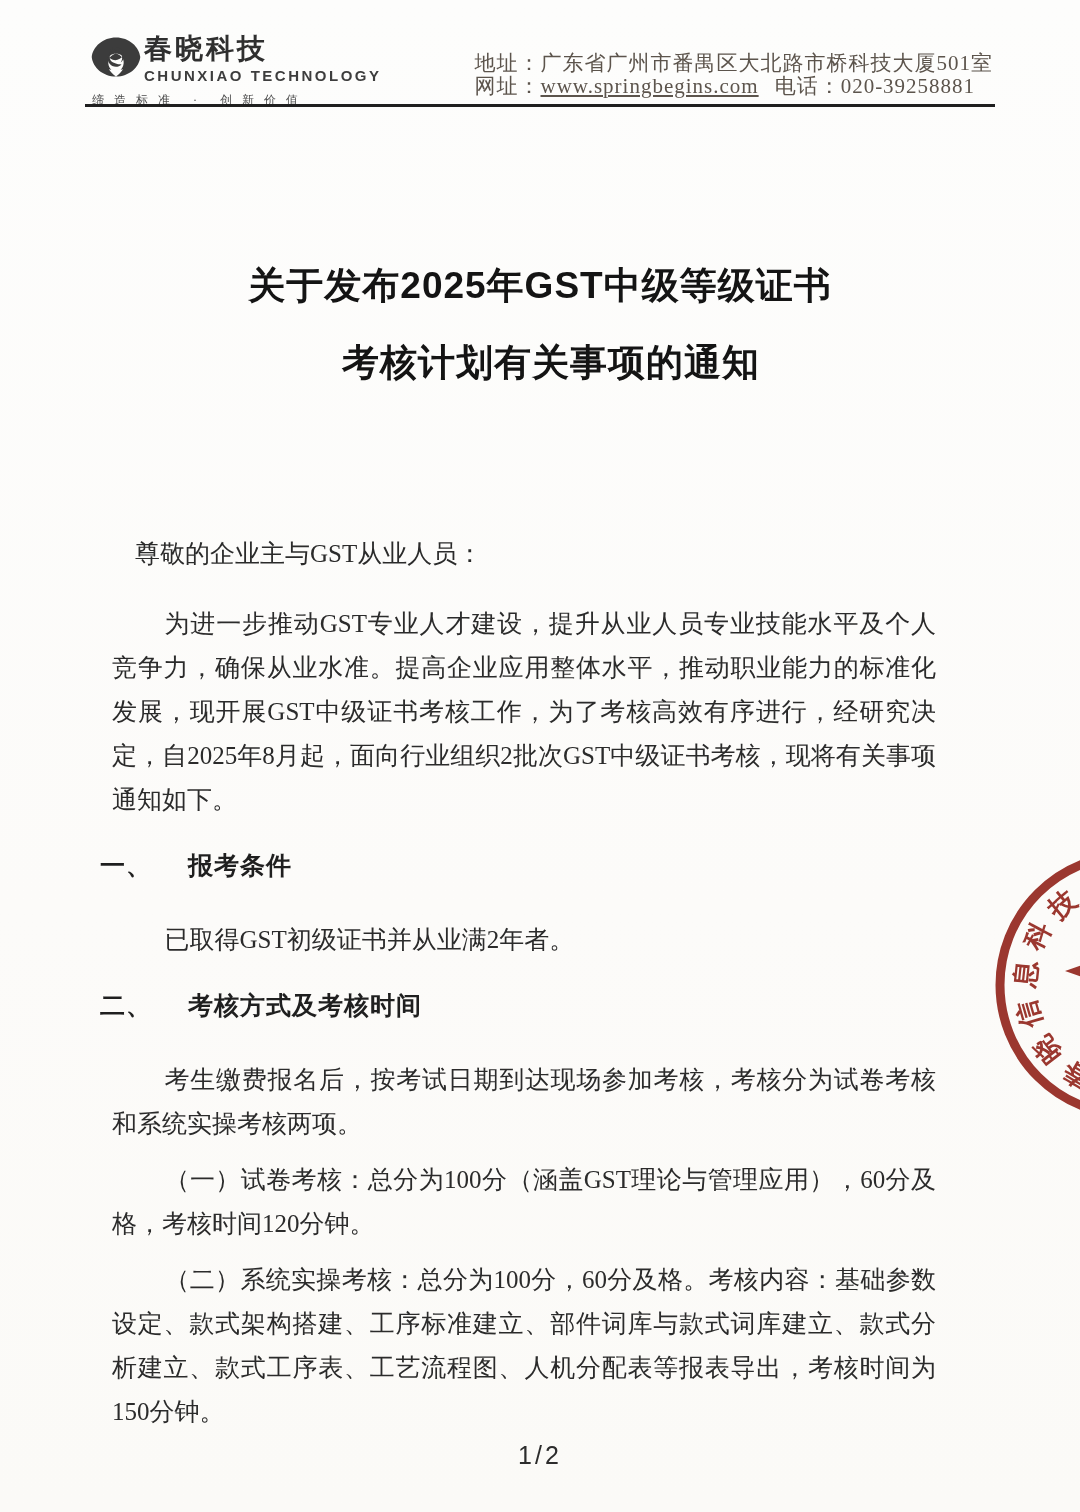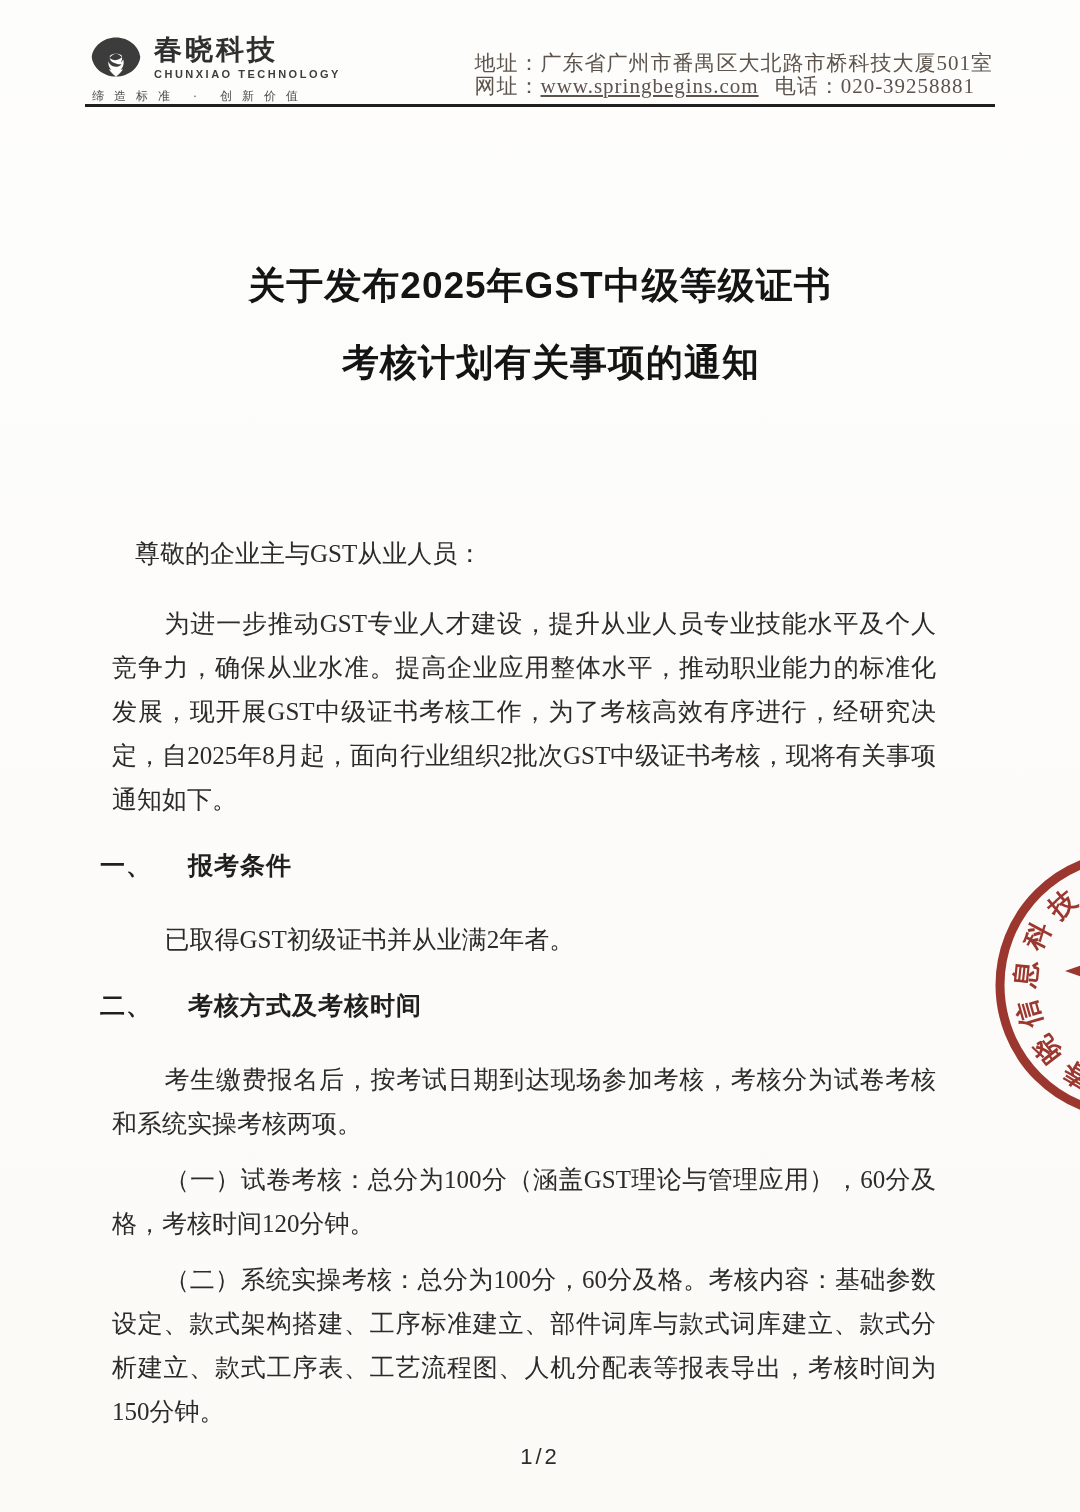--- a/index.html
+++ b/index.html
@@ -9,29 +9,29 @@
     overflow:hidden;
     font-family:"Liberation Serif","DejaVu Serif",serif;
     color:#2e2e2e;
   }
   
   .letterhead{
     position:absolute; top:34px; left:88px; right:87px;
     display:flex; justify-content:space-between; align-items:flex-start;
   }
   .logo-block{display:flex; flex-direction:column;}
-  .logo-row{display:flex; align-items:center; gap:10px;}
+  .logo-row{display:flex; }
   .logo-icon svg{display:block;}
   .logo-name{
     font-family:"Liberation Sans","DejaVu Sans",sans-serif;
     font-weight:900; font-size:28px; letter-spacing:3px; color:#2f2f2f; line-height:30px;
   }
   .logo-sub{
     font-family:"Liberation Sans","DejaVu Sans",sans-serif;
-    font-weight:700; font-size:11px; letter-spacing:2.5px; color:#3d3d3d; margin-top:3px;
+    font-weight:700; font-size:15px; letter-spacing:2.5px; color:#3d3d3d; margin-top:3px;
   }
   .logo-tagline{
     margin-top:8px; margin-left:4px;
     font-size:12px; letter-spacing:10px; color:#4c4c4c; font-weight:400;
   }
   .contact-block{
     margin-top:18px; text-align:left;
     font-size:21px; line-height:23px; color:#5c544c; letter-spacing:1px;
   }
   .contact-row2{display:flex; align-items:center;}
@@ -67,21 +67,21 @@
   .stamp{position:absolute; top:845px; right:0; width:140px; height:330px; opacity:.92; pointer-events:none;}
   .stamp text{
     font-family:"Liberation Sans","DejaVu Sans",sans-serif;
     font-size:27px; font-weight:700;
   }
   
   .page-number{
     position:absolute; bottom:42px; left:0; right:0;
     text-align:center;
     font-family:"Liberation Sans","DejaVu Sans",sans-serif;
-    font-size:22px; letter-spacing:3px; color:#2c2c2c;
+    font-size:25px; letter-spacing:3px; color:#2c2c2c;
   }
 </style>
 </head>
 <body>
 
 <div class="page">
 
   <header class="letterhead">
     <div class="logo-block">
       <div class="logo-row">

